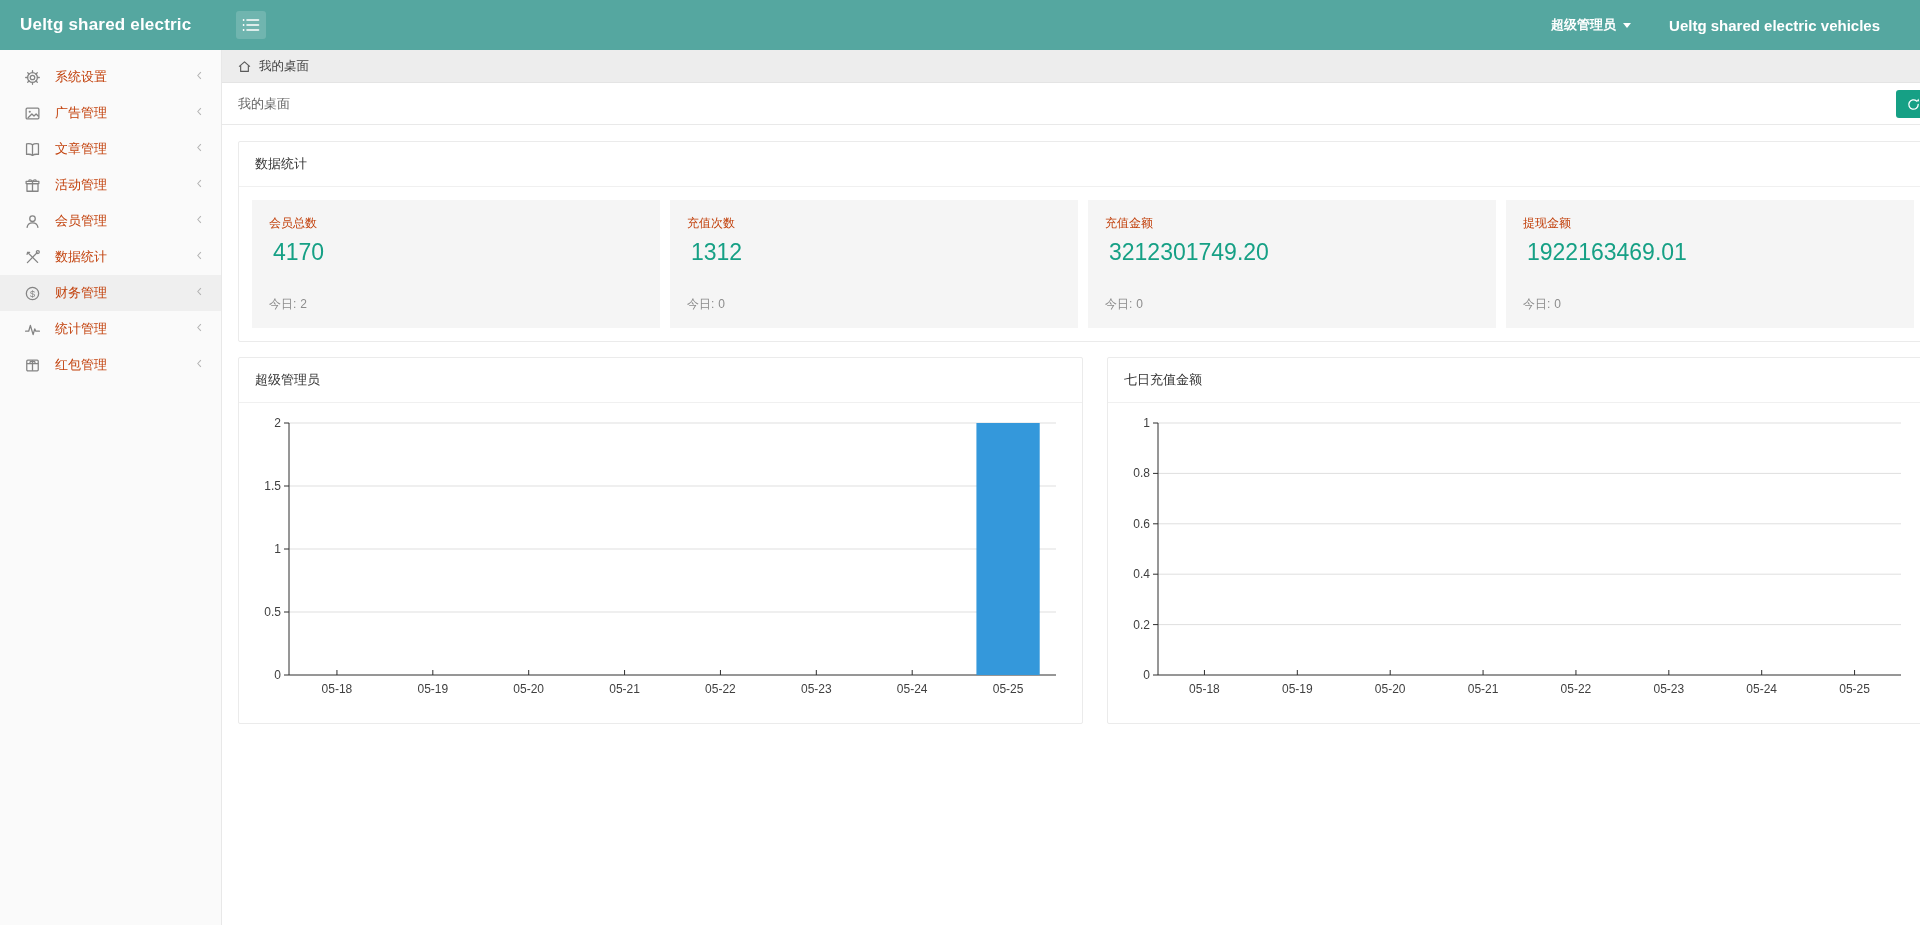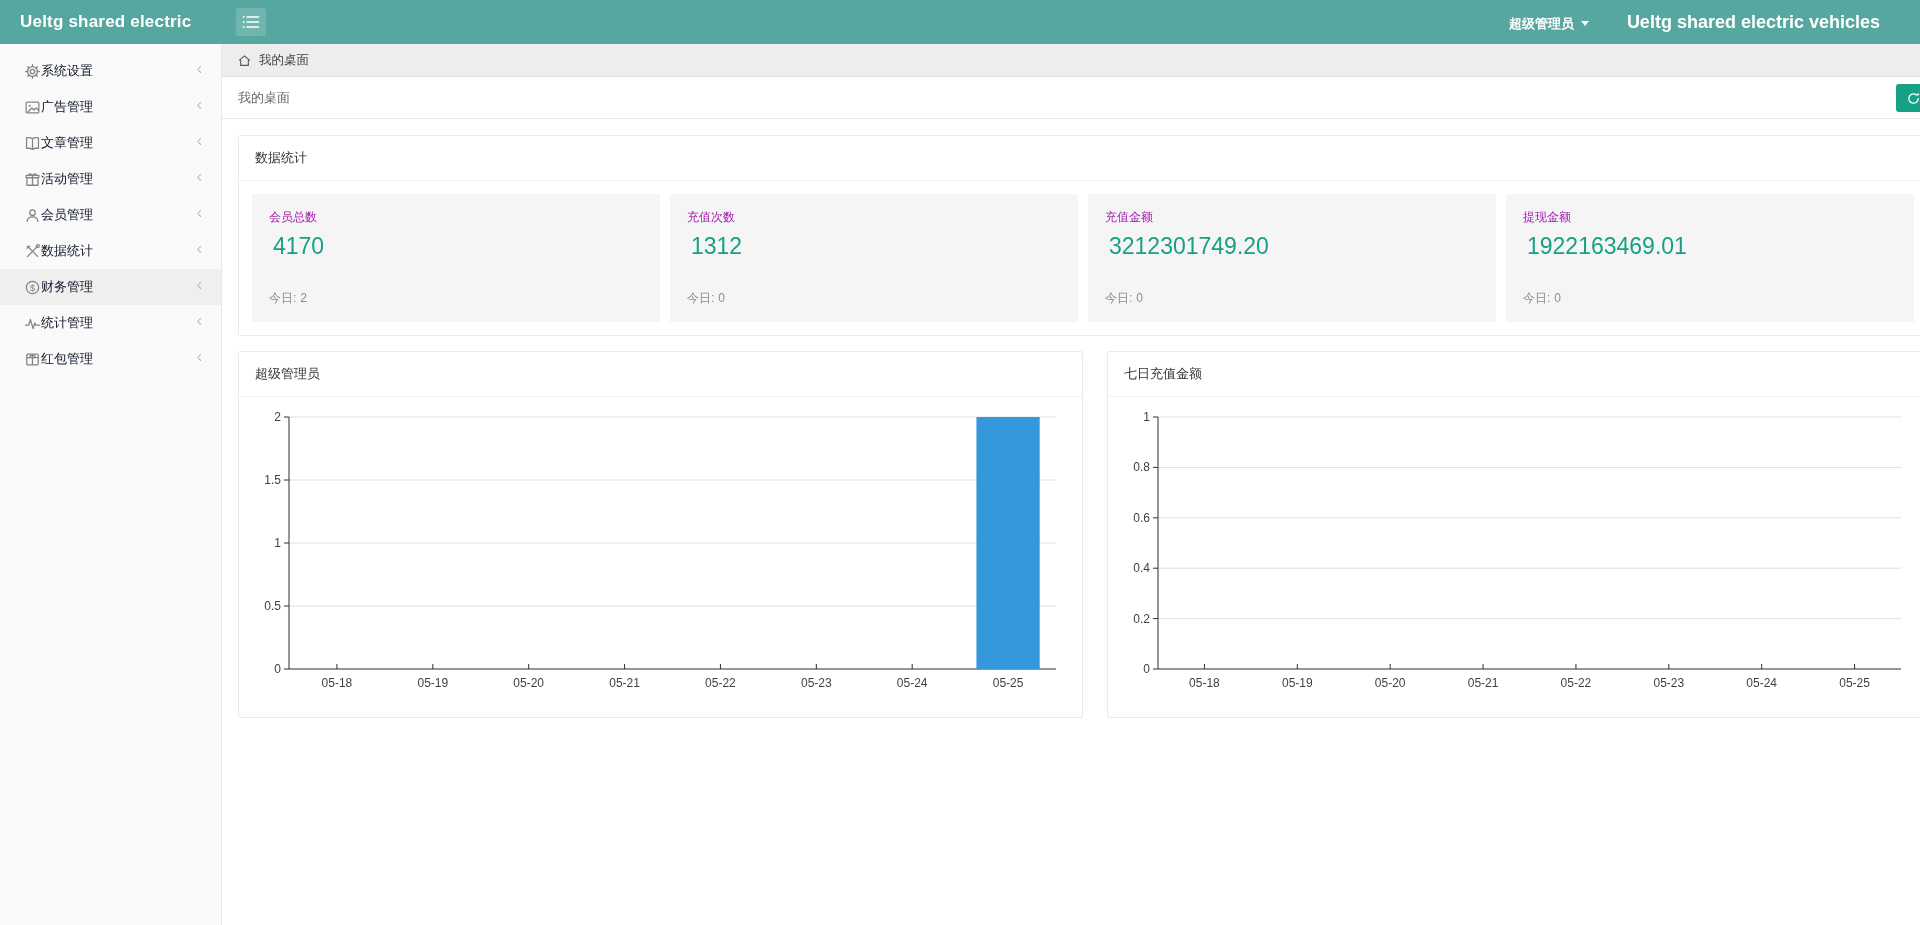--- a/index.html
+++ b/index.html
@@ -1,36 +1,36 @@
 <!DOCTYPE html>
 <html style="--header-teal: #55A7A0; --accent: #16A085;"><head>
 <meta charset="utf-8">
 <style>
   * { margin:0; padding:0; box-sizing:border-box; }
   html,body { width:1920px; height:925px; overflow:hidden;
     font-family:"Liberation Sans","DejaVu Sans",sans-serif; background:#fff; }
 
   
-  .topbar { height:44px; background:var(--header-teal,#55A7A0); display:flex; align-items:center; color:#fff; }
+  .topbar { height:50px; background:var(--header-teal,#55A7A0); display:flex; align-items:center; color:#fff; }
   .brand { width:222px; padding-left:20px; font-size:17px; font-weight:bold; letter-spacing:.2px; }
   .menu-toggle { width:30px; height:28px; margin-left:14px; border:none; border-radius:3px;
     background:rgba(255,255,255,.16); display:flex; align-items:center; justify-content:center; cursor:pointer; }
   .topbar-right { margin-left:auto; display:flex; align-items:flex-end; gap:38px; padding-right:40px; }
   .user-role { font-size:13px; font-weight:bold; display:flex; align-items:center; cursor:pointer; }
   .caret { width:0; height:0; border-left:4.5px solid transparent; border-right:4.5px solid transparent;
     border-top:5px solid #fff; margin-left:7px; }
-  .company { font-size:18px; font-weight:bold; }
+  .company { font-size:15px; font-weight:bold; }
 
   
   .layout { display:flex; height:881px; }
   .sidebar { width:222px; background:#fafafa; border-right:1px solid #e8e8e8; padding-top:9px; flex:none; }
   .side-item { height:36px; display:flex; align-items:center; padding:0 16px 0 24px; cursor:pointer; }
   .side-item.active { background:#efefef; }
   .side-item .s-icon { width:17px; height:17px; flex:none; display:flex; }
-  .side-item .s-label { font-size:13px; color:#0f172a; margin-left:0; flex:1; }
+  .side-item .s-label { font-size:13px; color:#c2410c; margin-left:14px; flex:1; }
   .side-item .chev { flex:none; opacity:.8; }
   .s-icon svg, .chev svg { width:100%; height:100%; }
 
   .main { flex:1; display:flex; flex-direction:column; background:#fff; }
 
   
   .breadcrumb { height:33px; background:#ededed; display:flex; align-items:center;
     padding-left:15px; font-size:12.5px; color:#424242; border-bottom:1px solid #e4e4e4; }
   .breadcrumb .b-icon { width:15px; height:15px; margin-right:7px; display:flex; }
 
@@ -41,21 +41,21 @@
   .refresh-btn { position:absolute; right:14px; top:7px; width:34px; height:28px; border:none;
     border-radius:3px; background:var(--accent,#16A085); cursor:pointer;
     display:flex; align-items:center; justify-content:center; }
 
   
   .content { padding:16px; }
   .card { border:1px solid #ebebeb; border-radius:2px; background:#fff; }
   .card-head { padding:13px 16px; font-size:13px; color:#333; border-bottom:1px solid #f0f0f0; }
   .stats-body { padding:13px; display:grid; grid-template-columns:repeat(4,1fr); gap:10px; }
   .stat-tile { background:#f5f5f5; padding:15px 17px; }
-  .stat-label { font-size:12px; color:#a21caf; }
+  .stat-label { font-size:12px; color:#c2410c; }
   .stat-value { font-size:23px; color:var(--accent,#16A085); margin:7px 4px 6px; }
   .stat-today { font-size:12px; color:#8c8c8c;margin-top:30px; }
   .stat-today .tv { margin-left:4px; }
 
   .charts-row { display:grid; grid-template-columns:1fr 1fr; gap:24px; margin-top:15px; }
   .chart-body { padding:8px 12px 12px; }
   .chart-body svg { display:block; }
 
   text.axis-lab { font-size:12px; fill:#3f3f3f; }
 </style>

